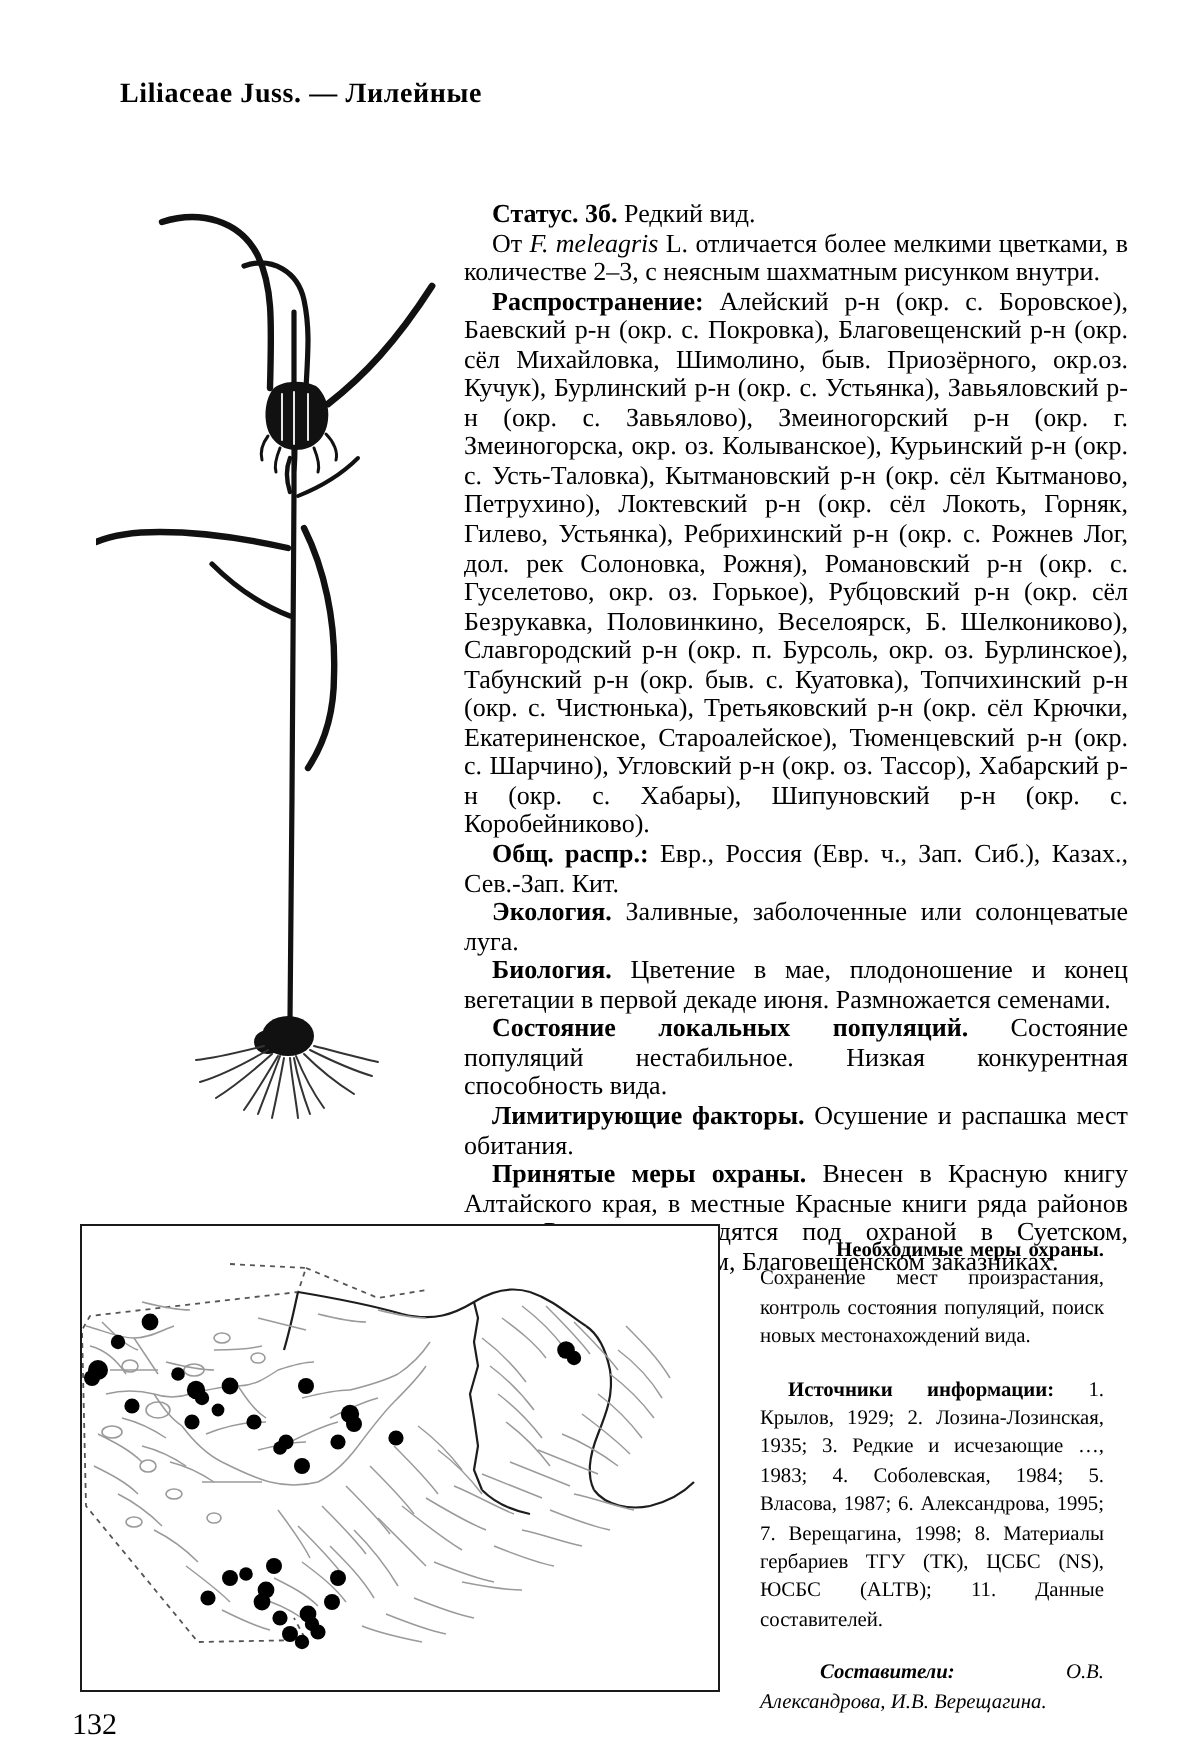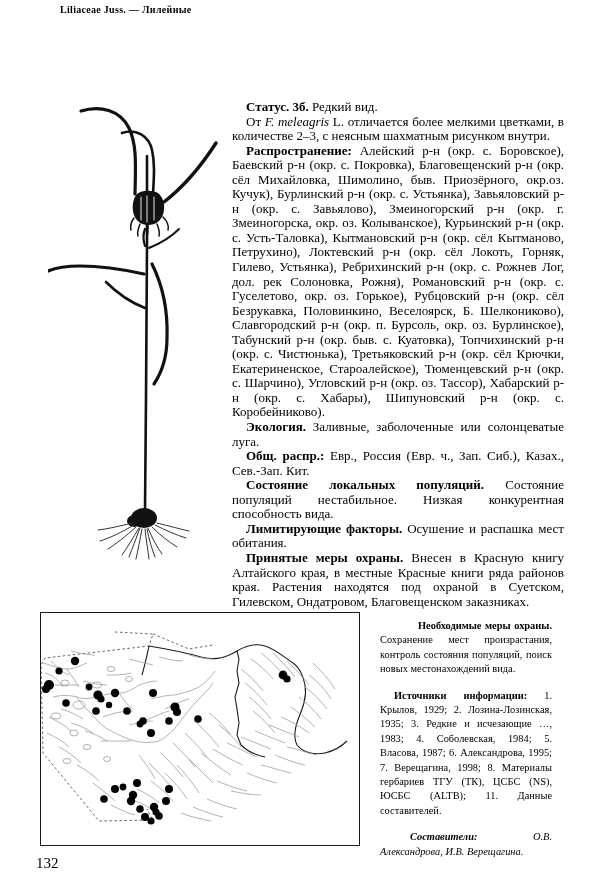--- a/index.html
+++ b/index.html
@@ -17,23 +17,23 @@
     width: 600px;
     height: 882px;
     background: #ffffff;
     overflow: hidden;
   }
 
   
   .family-line {
     position: absolute;
     left: 60px;
-    top: 4px;
+    top: 40px;
     width: 470px;
-    font-size: 10px;
+    font-size: 14px;
     font-weight: bold;
     letter-spacing: 0.3px;
   }
   .family-line .fam-lat { font-style: normal; }
 
   .species-title {
     position: absolute;
     left: 60px;
     top: 57px;
     width: 500px;
@@ -188,24 +188,25 @@
   <div class="text-col">
 
     <p>
       <span class="lead">Статус. 3б.</span><span>&nbsp;</span><span>Редкий вид.</span>
     </p>
 
     <p><span>От </span><span class="ital">F. meleagris</span><span> L. отличается более мелкими цветками, в количестве 2–3, с неясным шахматным рисунком внутри.</span></p>
 
     <p><span class="lead">Распространение:</span><span> Алейский р-н (окр. с. Боровское), Баевский р-н (окр. с. Покровка), Благовещенский р-н (окр. сёл Михайловка, Шимолино, быв. Приозёрного, окр.оз. Кучук), Бурлинский р-н (окр. с. Устьянка), Завьяловский р-н (окр. с. Завьялово), Змеиногорский р-н (окр. г. Змеиногорска, окр. оз. Колыванское), Курьинский р-н (окр. с. Усть-Таловка), Кытмановский р-н (окр. сёл Кытманово, Петрухино), Локтевский р-н (окр. сёл Локоть, Горняк, Гилево, Устьянка), Ребрихинский р-н (окр. с. Рожнев Лог, дол. рек Солоновка, Рожня), Романовский р-н (окр. с. Гуселетово, окр. оз. Горькое), Рубцовский р-н (окр. сёл Безрукавка, Половинкино, Веселоярск, Б. Шелкониково), Славгородский р-н (окр. п. Бурсоль, окр. оз. Бурлинское), Табунский р-н (окр. быв. с. Куатовка), Топчихинский р-н (окр. с. Чистюнька), Третьяковский р-н (окр. сёл Крючки, Екатериненское, Староалейское), Тюменцевский р-н (окр. с. Шарчино), Угловский р-н (окр. оз. Тассор), Хабарский р-н (окр. с. Хабары), Шипуновский р-н (окр. с. Коробейниково).</span></p>
 
+    <p><span class="lead">Общ. распр.:</span><span> Евр., Россия (Евр. ч., Зап. Сиб.), Казах., Сев.-Зап. Кит.</span></p>
+
     <p><span class="lead">Экология.</span><span> Заливные, заболоченные или солонцеватые луга.</span></p>
 
-    <p><span class="lead">Общ. распр.:</span><span> Евр., Россия (Евр. ч., Зап. Сиб.), Казах., Сев.-Зап. Кит.</span></p>
-
+    <p><span class="lead">Биология.</span><span> Цветение в мае, плодоношение и конец вегетации в первой декаде июня. Размножается семенами.</span></p>
 
 
     <p><span class="lead">Состояние локальных популяций.</span><span> Состояние популяций нестабильное. Низкая конкурентная способность вида.</span></p>
 
     <p><span class="lead">Лимитирующие факторы.</span><span> Осушение и распашка мест обитания.</span></p>
 
     <p><span class="lead">Принятые меры охраны.</span><span> Внесен в Красную книгу Алтайского края, в местные Красные книги ряда районов края. Растения находятся под охраной в Суетском, Гилевском, Ондатровом, Благовещенском заказниках.</span></p>
 
   </div>
 

